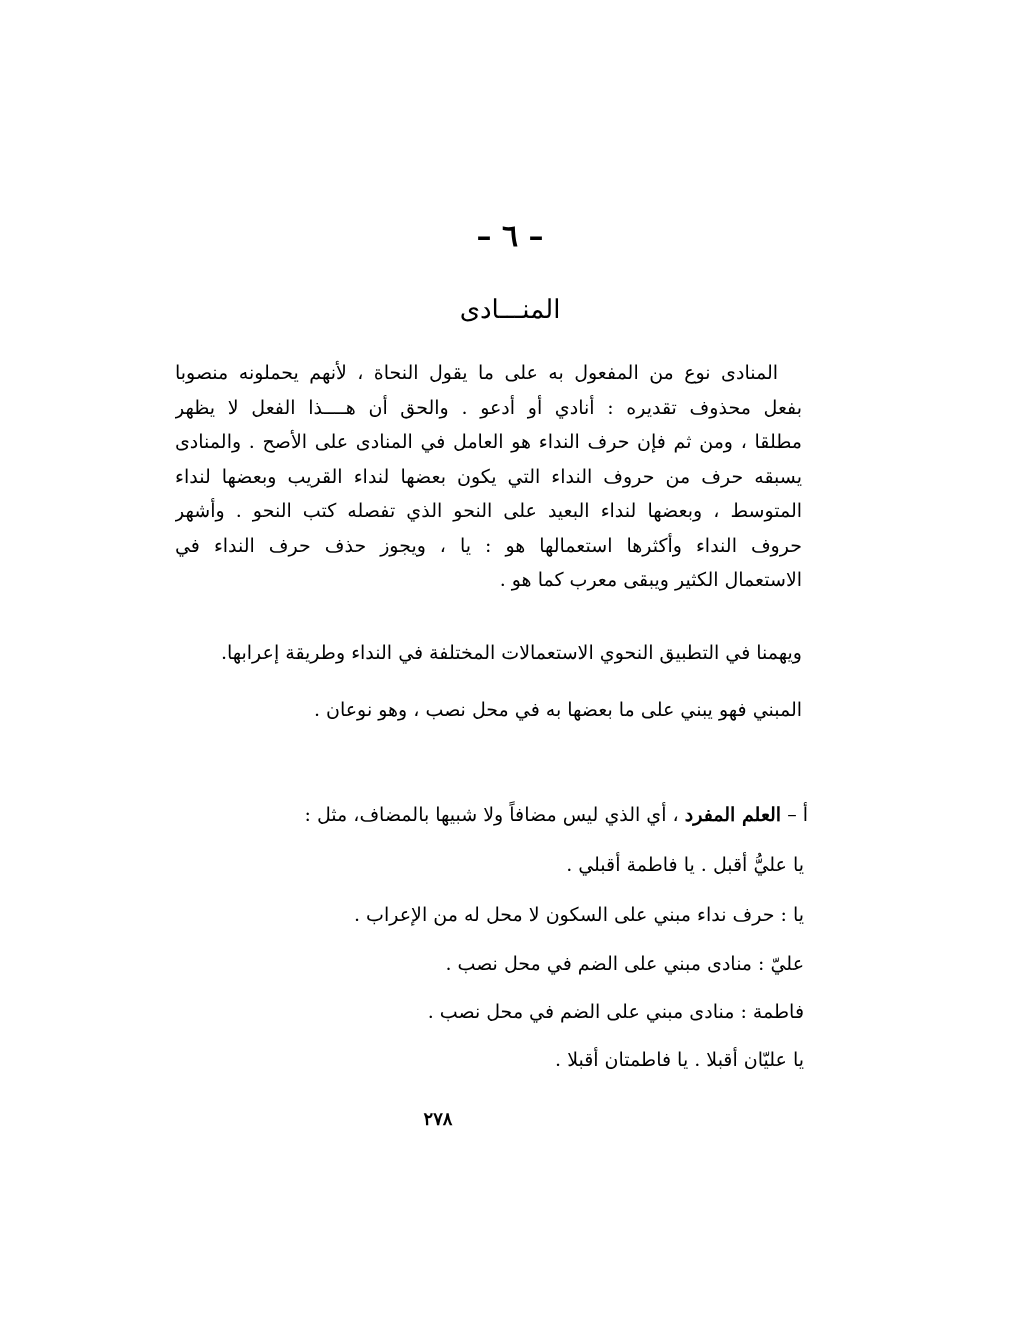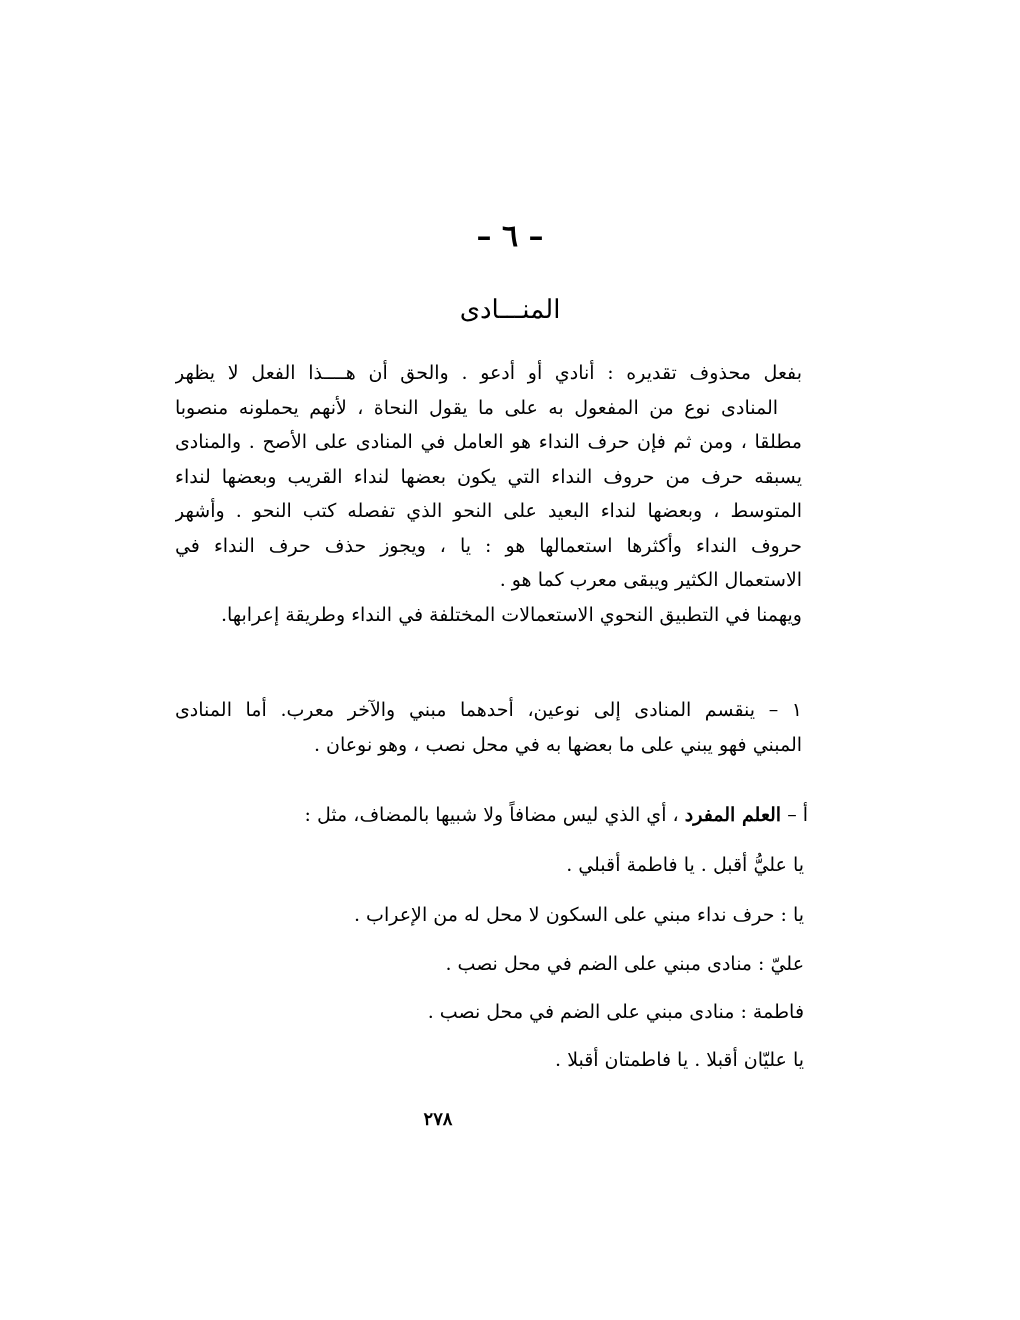--- a/index.html
+++ b/index.html
@@ -54,21 +54,21 @@
       text-align: justify;
       text-align-last: justify;
       white-space: nowrap;
       overflow: hidden;
     }
     .para .line.last {
       text-align-last: right;
     }
     .p1 { top: 355px; }
     .p1 .line.first { padding-right: 24px; }
-    .p2 { top: 597px; }
+    .p2 { top: 635px; }
     .p3 { top: 692px; }
     .examples {
       position: absolute;
       right: 212px;
       direction: rtl;
       font-size: 19px;
       text-align: right;
     }
     .ex-line {
       position: absolute;
@@ -88,35 +88,34 @@
   </style>
 </head>
 <body>
 
 <div class="page">
 
   <div class="chapter-number">– ٦ –</div>
   <div class="chapter-title">المنـــادى</div>
 
   <div class="para p1">
+    <span class="line first">المنادى نوع من المفعول به على ما يقول النحاة ، لأنهم يحملونه منصوبا</span>
     <span class="line">بفعل محذوف تقديره : أنادي أو أدعو . والحق أن هــــذا الفعل لا يظهر</span>
-    <span class="line first">المنادى نوع من المفعول به على ما يقول النحاة ، لأنهم يحملونه منصوبا</span>
     <span class="line">مطلقا ، ومن ثم فإن حرف النداء هو العامل في المنادى على الأصح . والمنادى</span>
     <span class="line">يسبقه حرف من حروف النداء التي يكون بعضها لنداء القريب وبعضها لنداء</span>
     <span class="line">المتوسط ، وبعضها لنداء البعيد على النحو الذي تفصله كتب النحو . وأشهر</span>
     <span class="line">حروف النداء وأكثرها استعمالها هو : يا ، ويجوز حذف حرف النداء في</span>
     <span class="line last">الاستعمال الكثير ويبقى معرب كما هو .</span>
   </div>
 
   <div class="para p2">
     <span class="line last">ويهمنا في التطبيق النحوي الاستعمالات المختلفة في النداء وطريقة إعرابها.</span>
   </div>
 
   <div class="para p3">
-    <span class="line">١ – ينقسم المنادى إلى نوعين، أحدهما مبني والآخر معرب. أما المنادى</span>
     <span class="line last">المبني فهو يبني على ما بعضها به في محل نصب ، وهو نوعان .</span>
   </div>
 
   <div class="examples">
     <div class="ex-line" style="top:803px;">
       <span>أ – </span><span class="bold">العلم المفرد</span><span> ، أي الذي ليس مضافاً ولا شبيها بالمضاف، مثل :</span>
     </div>
   </div>
 
   <div class="examples" style="right:216px;">

